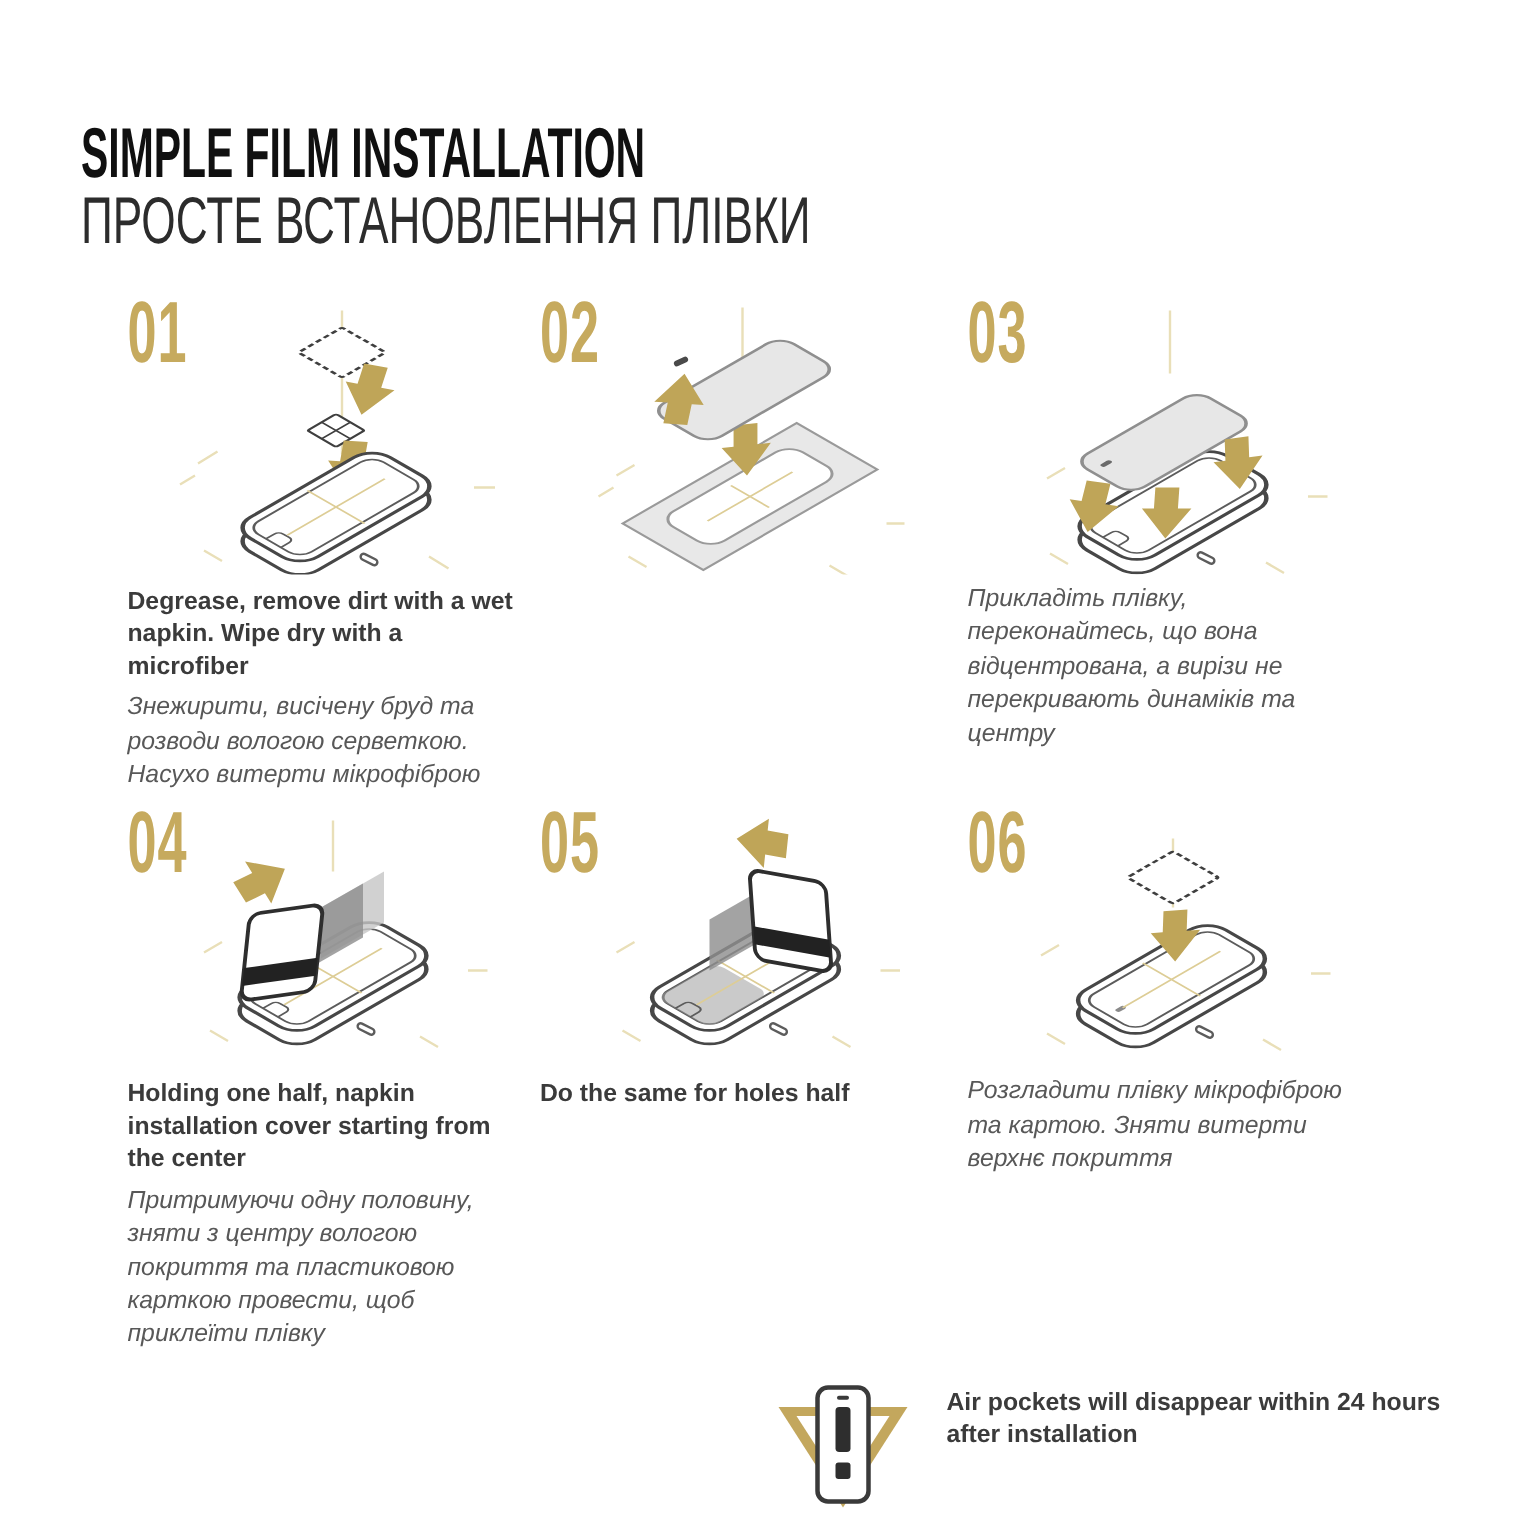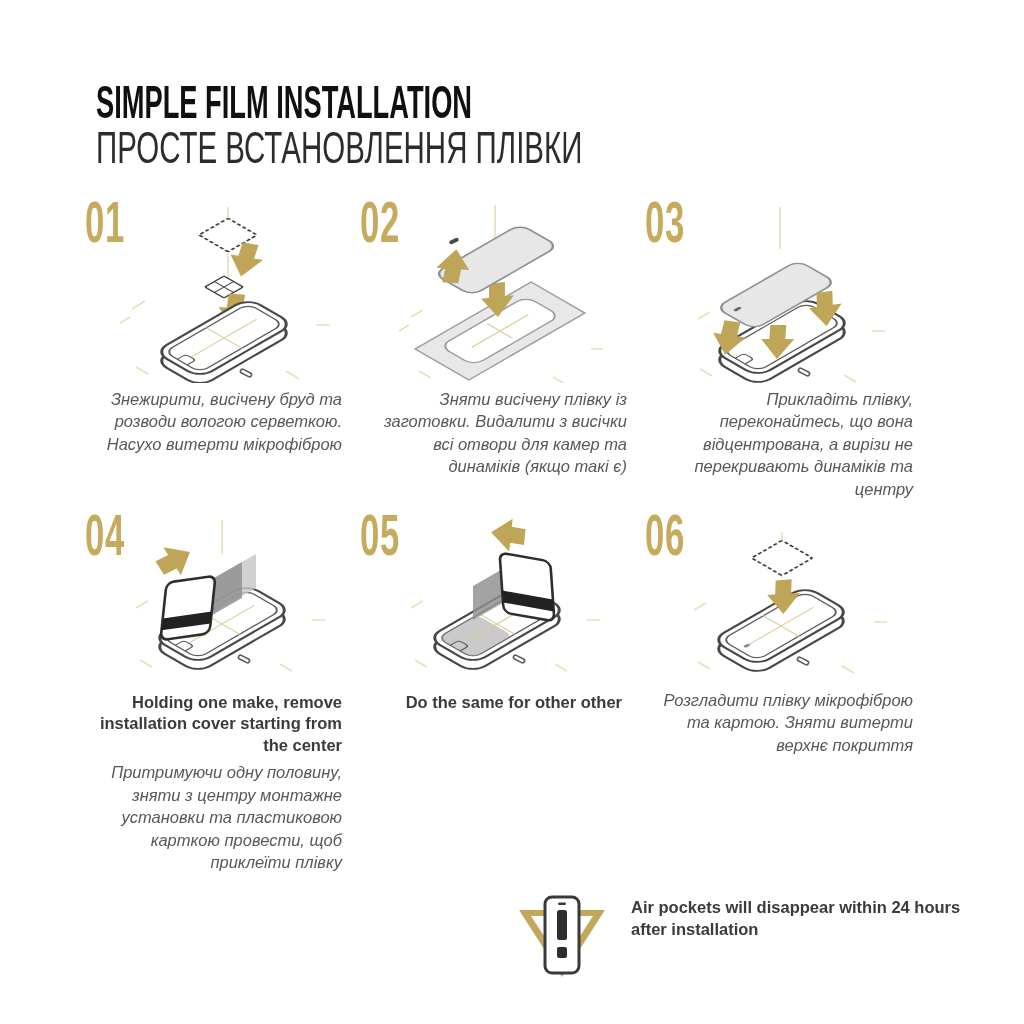--- a/index.html
+++ b/index.html
@@ -2,38 +2,38 @@
 <html><head>
 <meta charset="utf-8">
 <style>
   * { box-sizing: border-box; }
   html,body { margin:0; padding:0; }
   body {
     width:1024px; height:1024px; background:#ffffff; overflow:hidden;
     font-family:"Liberation Sans", sans-serif; color:#3b3b3b;
   }
   
-  .header { padding:78px 0 0 96px; }
+  .header { padding:78px 0 0 54px; }
   .title {
     margin:0; font-size:47px; font-weight:800; color:#101010;
     line-height:1.0; letter-spacing:0; white-space:nowrap;
     transform:scaleX(.58); transform-origin:left top; width:fit-content;
   }
   .subtitle {
     margin:2px 0 0 0; font-size:44px; font-weight:400; color:#2c2c2c;
     line-height:0.95; white-space:nowrap;
     transform:scaleX(.67); transform-origin:left top; width:fit-content;
   }
   
   .grid {
     margin:30px 0 0 85px;
     display:grid;
     grid-template-columns:275px 285px 295px;
   }
-  .step { position:relative; padding:0 18px 12px 0;text-align:right; }
+  .step { position:relative; padding:0 18px 12px 0; }
   .num {
     position:absolute; top:0; left:0;
     font-size:58px; font-weight:800; color:#c6aa5e; line-height:0.78;
     transform:scaleX(.6); transform-origin:left top; letter-spacing:1px;
   }
   .illo { height:184px; }
   .r2 .illo { height:172px; }
   .illo svg { margin-left:-5px; display:block; }
   .step h3 {
     margin:8px 0 0 0; font-size:16.5px; font-weight:700; color:#3b3b3b;
@@ -99,20 +99,21 @@
             <path class="ph-in2" d="M-59 -7 h8 a4 4 0 0 1 4 4 v6 a4 4 0 0 1 -4 4 h-8"></path>
             <path class="gcross" d="M-46 0H46M0 -27V27"></path>
           </g>
           <rect class="ph-in2" x="-6" y="-2" width="12" height="4" rx="2" transform="translate(166,174) rotate(27)"></rect>
         </g>
         <g class="sparkle">
           <path d="M52 110l13 -8M40 124l10 -6M236 126h14M56 168l12 7M206 172l13 8"></path>
         </g>
       </svg>
     </div>
+    <h3>Degrease, remove dirt with a wet napkin. Wipe dry with a microfiber</h3>
     <p class="uk">Знежирити, висічену бруд та розводи вологою серветкою. Насухо витерти мікрофіброю</p>
   </section>
 
   <section class="step">
     <div class="num">02</div>
     <div class="illo">
       <svg width="250" height="184" viewBox="0 0 250 184">
         <path class="sparkle" d="M140 6v48"></path>
         <g transform="translate(145,132) scale(1,0.577) rotate(-45)">
           <rect class="sheet" x="-82" y="-38" width="164" height="76"></rect>
@@ -124,21 +125,20 @@
           <rect class="film" x="-61" y="-27" width="122" height="54" rx="13"></rect>
           <rect x="-52" y="-12" width="10" height="4" rx="2" fill="#6a6a6a"></rect>
         </g>
         <rect x="94" y="40" width="10" height="4" rx="2" fill="#4a4a4a" transform="rotate(-25 99 42)"></rect>
         <path class="gold" d="M-8 -18 L8 -18 L8 -4 L17 -4 L1 16 L-16 -4 L-8 -4 Z" transform="translate(99,66) rotate(184) skewX(-8)"></path>
         <g class="sparkle">
           <path d="M56 118l12 -7M44 132l10 -6M236 150h12M64 172l12 7M198 178l12 7"></path>
         </g>
       </svg>
     </div>
-    <p class="uk">Зняти висічену плівку із заготовки. Видалити з висічки всі отвори для камер та динаміків (якщо такі є)</p>
   </section>
 
   <section class="step">
     <div class="num">03</div>
     <div class="illo">
       <svg width="250" height="184" viewBox="0 0 250 184">
         <path class="sparkle" d="M140 8v42"></path>
         <g>
           <g transform="translate(142,147) scale(1,0.577) rotate(-45)">
             <rect class="ph-out" x="-66" y="-32" width="132" height="64" rx="17"></rect>
@@ -187,22 +187,22 @@
         <g transform="translate(108,96) rotate(6) skewY(-14)">
           <rect class="card" x="-24" y="-29" width="48" height="58" rx="7"></rect>
           <rect class="stripe" x="-24" y="7" width="48" height="12"></rect>
         </g>
         <path class="gold" d="M-8 -18 L8 -18 L8 -4 L17 -4 L1 16 L-16 -4 L-8 -4 Z" transform="translate(96,48) rotate(-122) skewX(-6)"></path>
         <g class="sparkle">
           <path d="M56 96l12 -7M232 108h13M60 148l12 7M200 152l12 7"></path>
         </g>
       </svg>
     </div>
-    <h3>Holding one make, remove installation cover starting from the center</h3>
-    <p class="uk">Притримуючи одну половину, зняти з центру монтажне установки та пластиковою карткою провести, щоб приклеїти плівку</p>
+    <h3>Holding one half, napkin installation cover starting from the center</h3>
+    <p class="uk">Притримуючи одну половину, зняти з центру вологою покриття та пластиковою карткою провести, щоб приклеїти плівку</p>
   </section>
 
   <section class="step r2">
     <div class="num">05</div>
     <div class="illo">
       <svg width="250" height="172" viewBox="0 0 250 172">
         <g>
           <g transform="translate(142,121) scale(1,0.577) rotate(-45)">
             <rect class="ph-out" x="-66" y="-32" width="132" height="64" rx="17"></rect>
           </g>
@@ -219,21 +219,21 @@
         <g transform="translate(172,75) rotate(-4) skewY(14)">
           <rect class="card" x="-25" y="-30" width="50" height="60" rx="7"></rect>
           <rect class="stripe" x="-25" y="8" width="50" height="12"></rect>
         </g>
         <path class="gold" d="M-8 -18 L8 -18 L8 -4 L17 -4 L1 16 L-16 -4 L-8 -4 Z" transform="translate(152,22) rotate(96) skewX(-4)"></path>
         <g class="sparkle">
           <path d="M56 96l12 -7M232 108h13M60 148l12 7M200 152l12 7"></path>
         </g>
       </svg>
     </div>
-    <h3>Do the same for other other</h3>
+    <h3>Do the same for holes half</h3>
   </section>
 
   <section class="step r2">
     <div class="num">06</div>
     <div class="illo">
       <svg width="250" height="172" viewBox="0 0 250 172">
         <path class="sparkle" d="M142 20v46"></path>
         <g transform="translate(142,46) scale(1,0.577) rotate(-45)">
           <rect class="nap" x="-21.5" y="-21.5" width="43" height="43" rx="2"></rect>
         </g>

